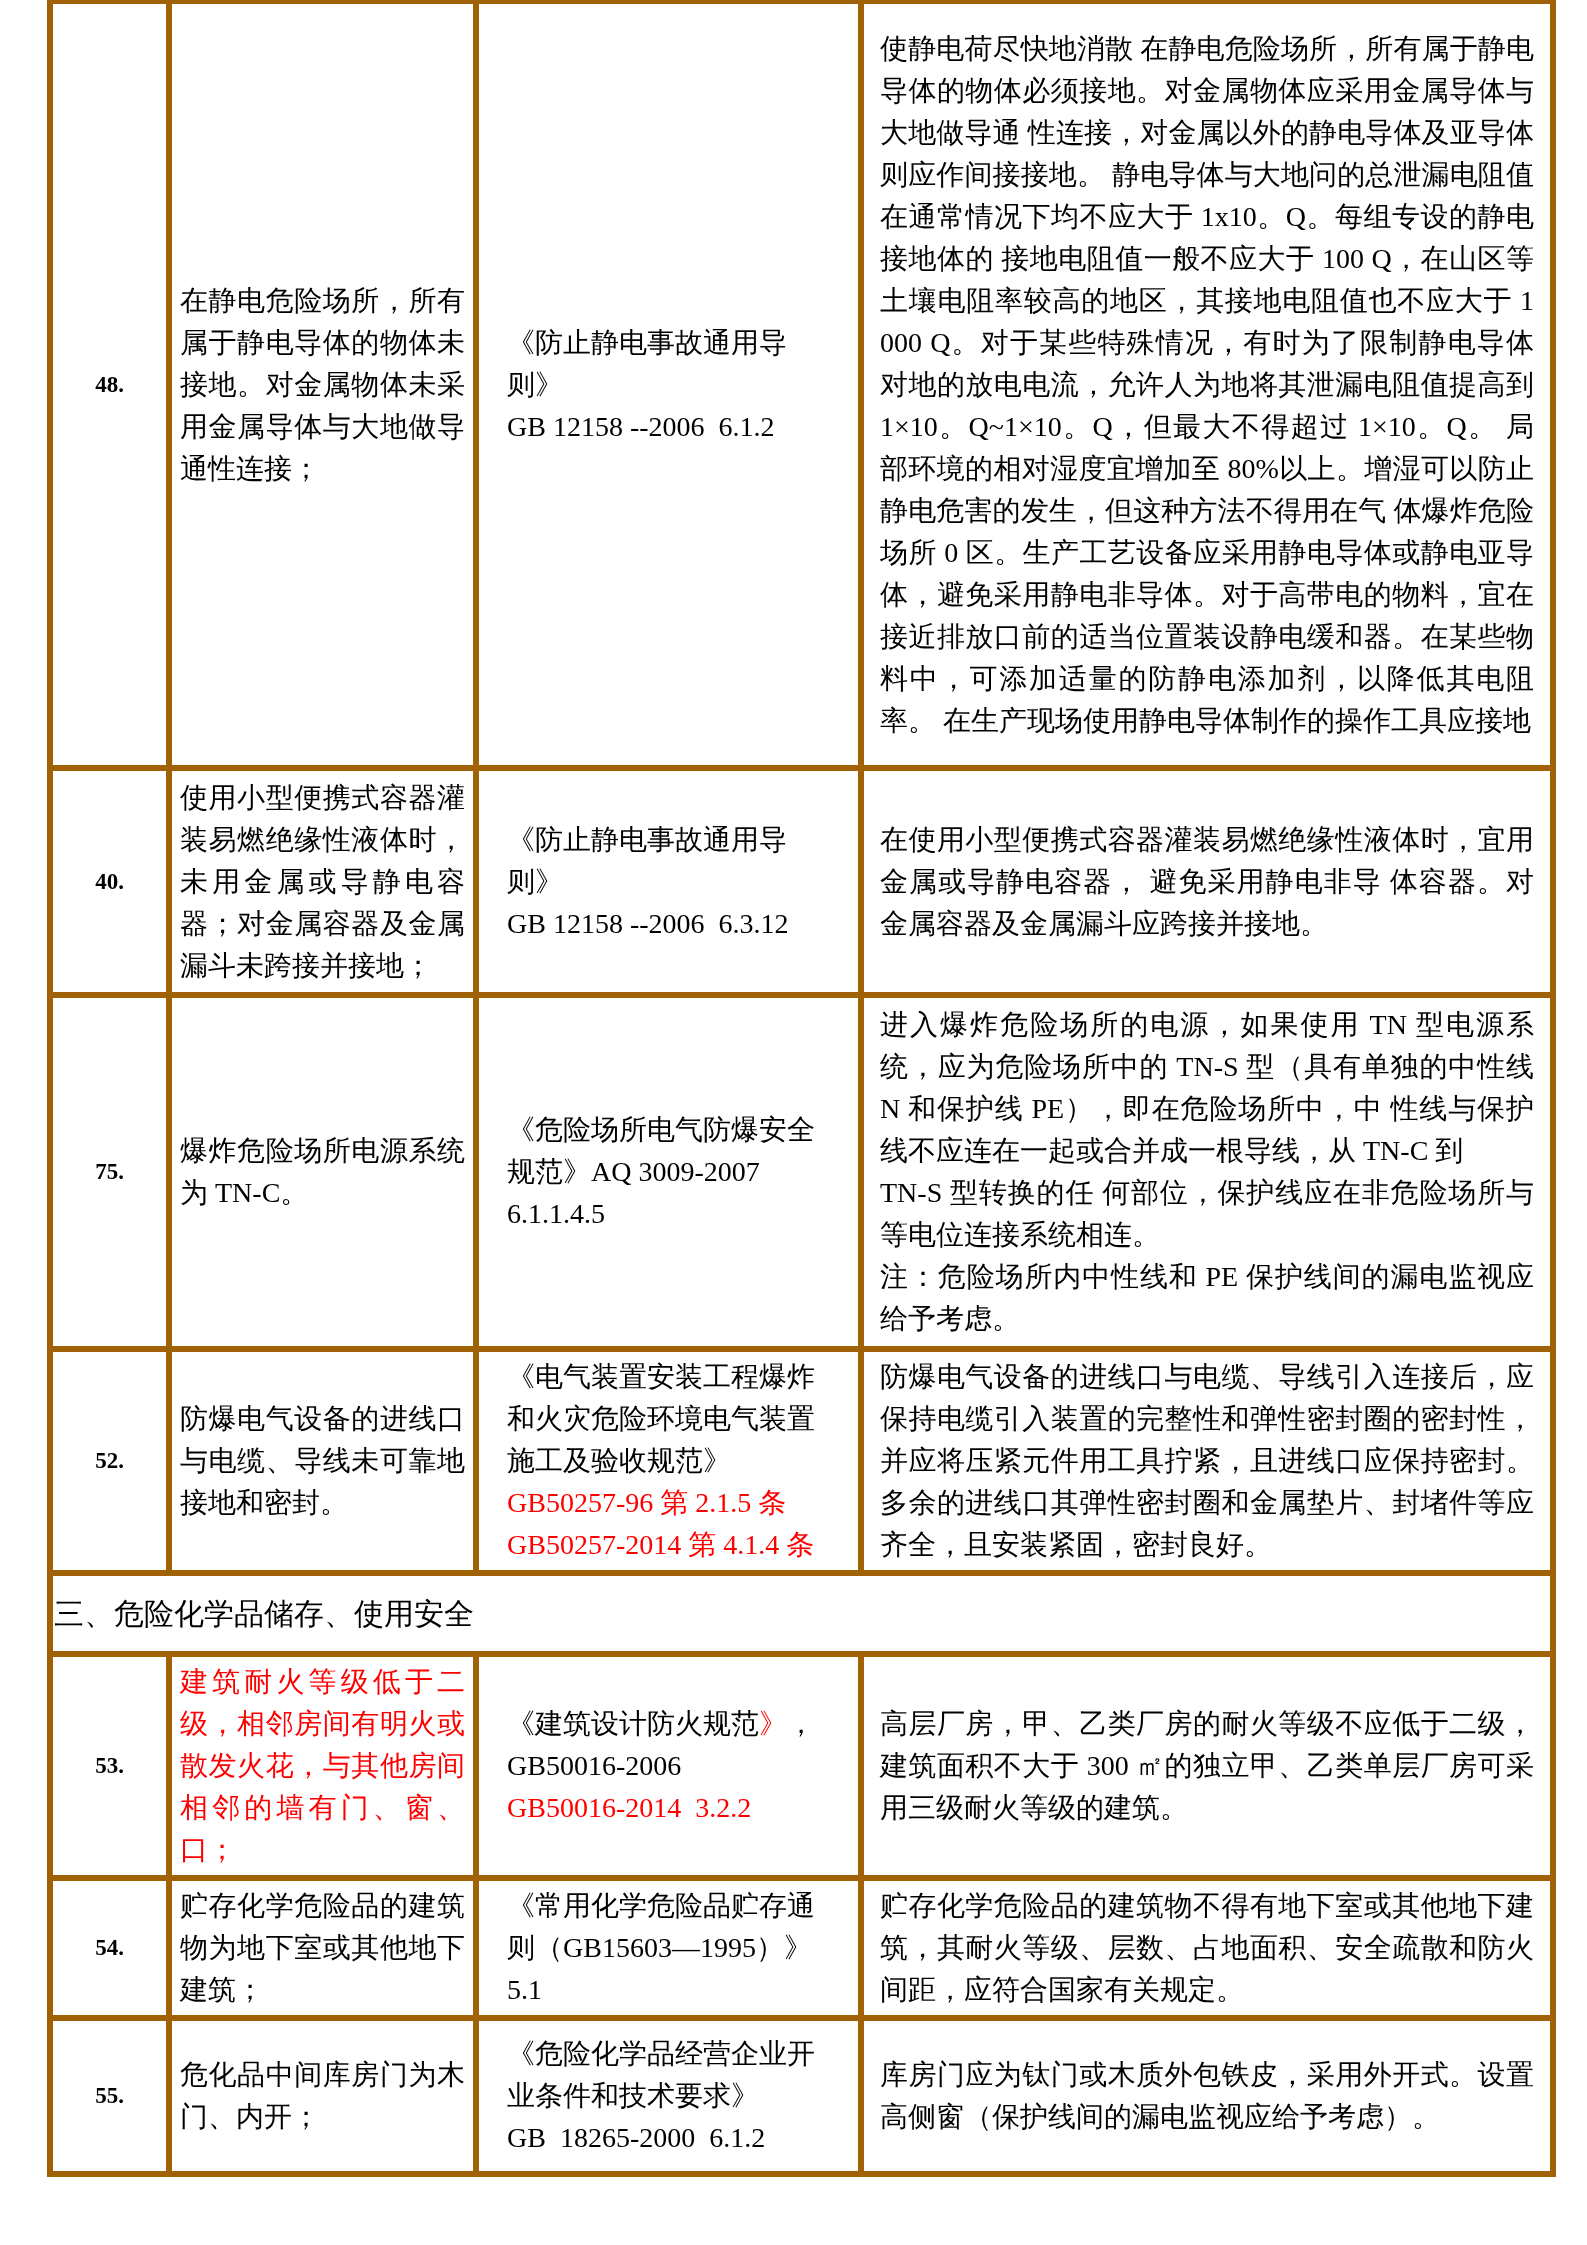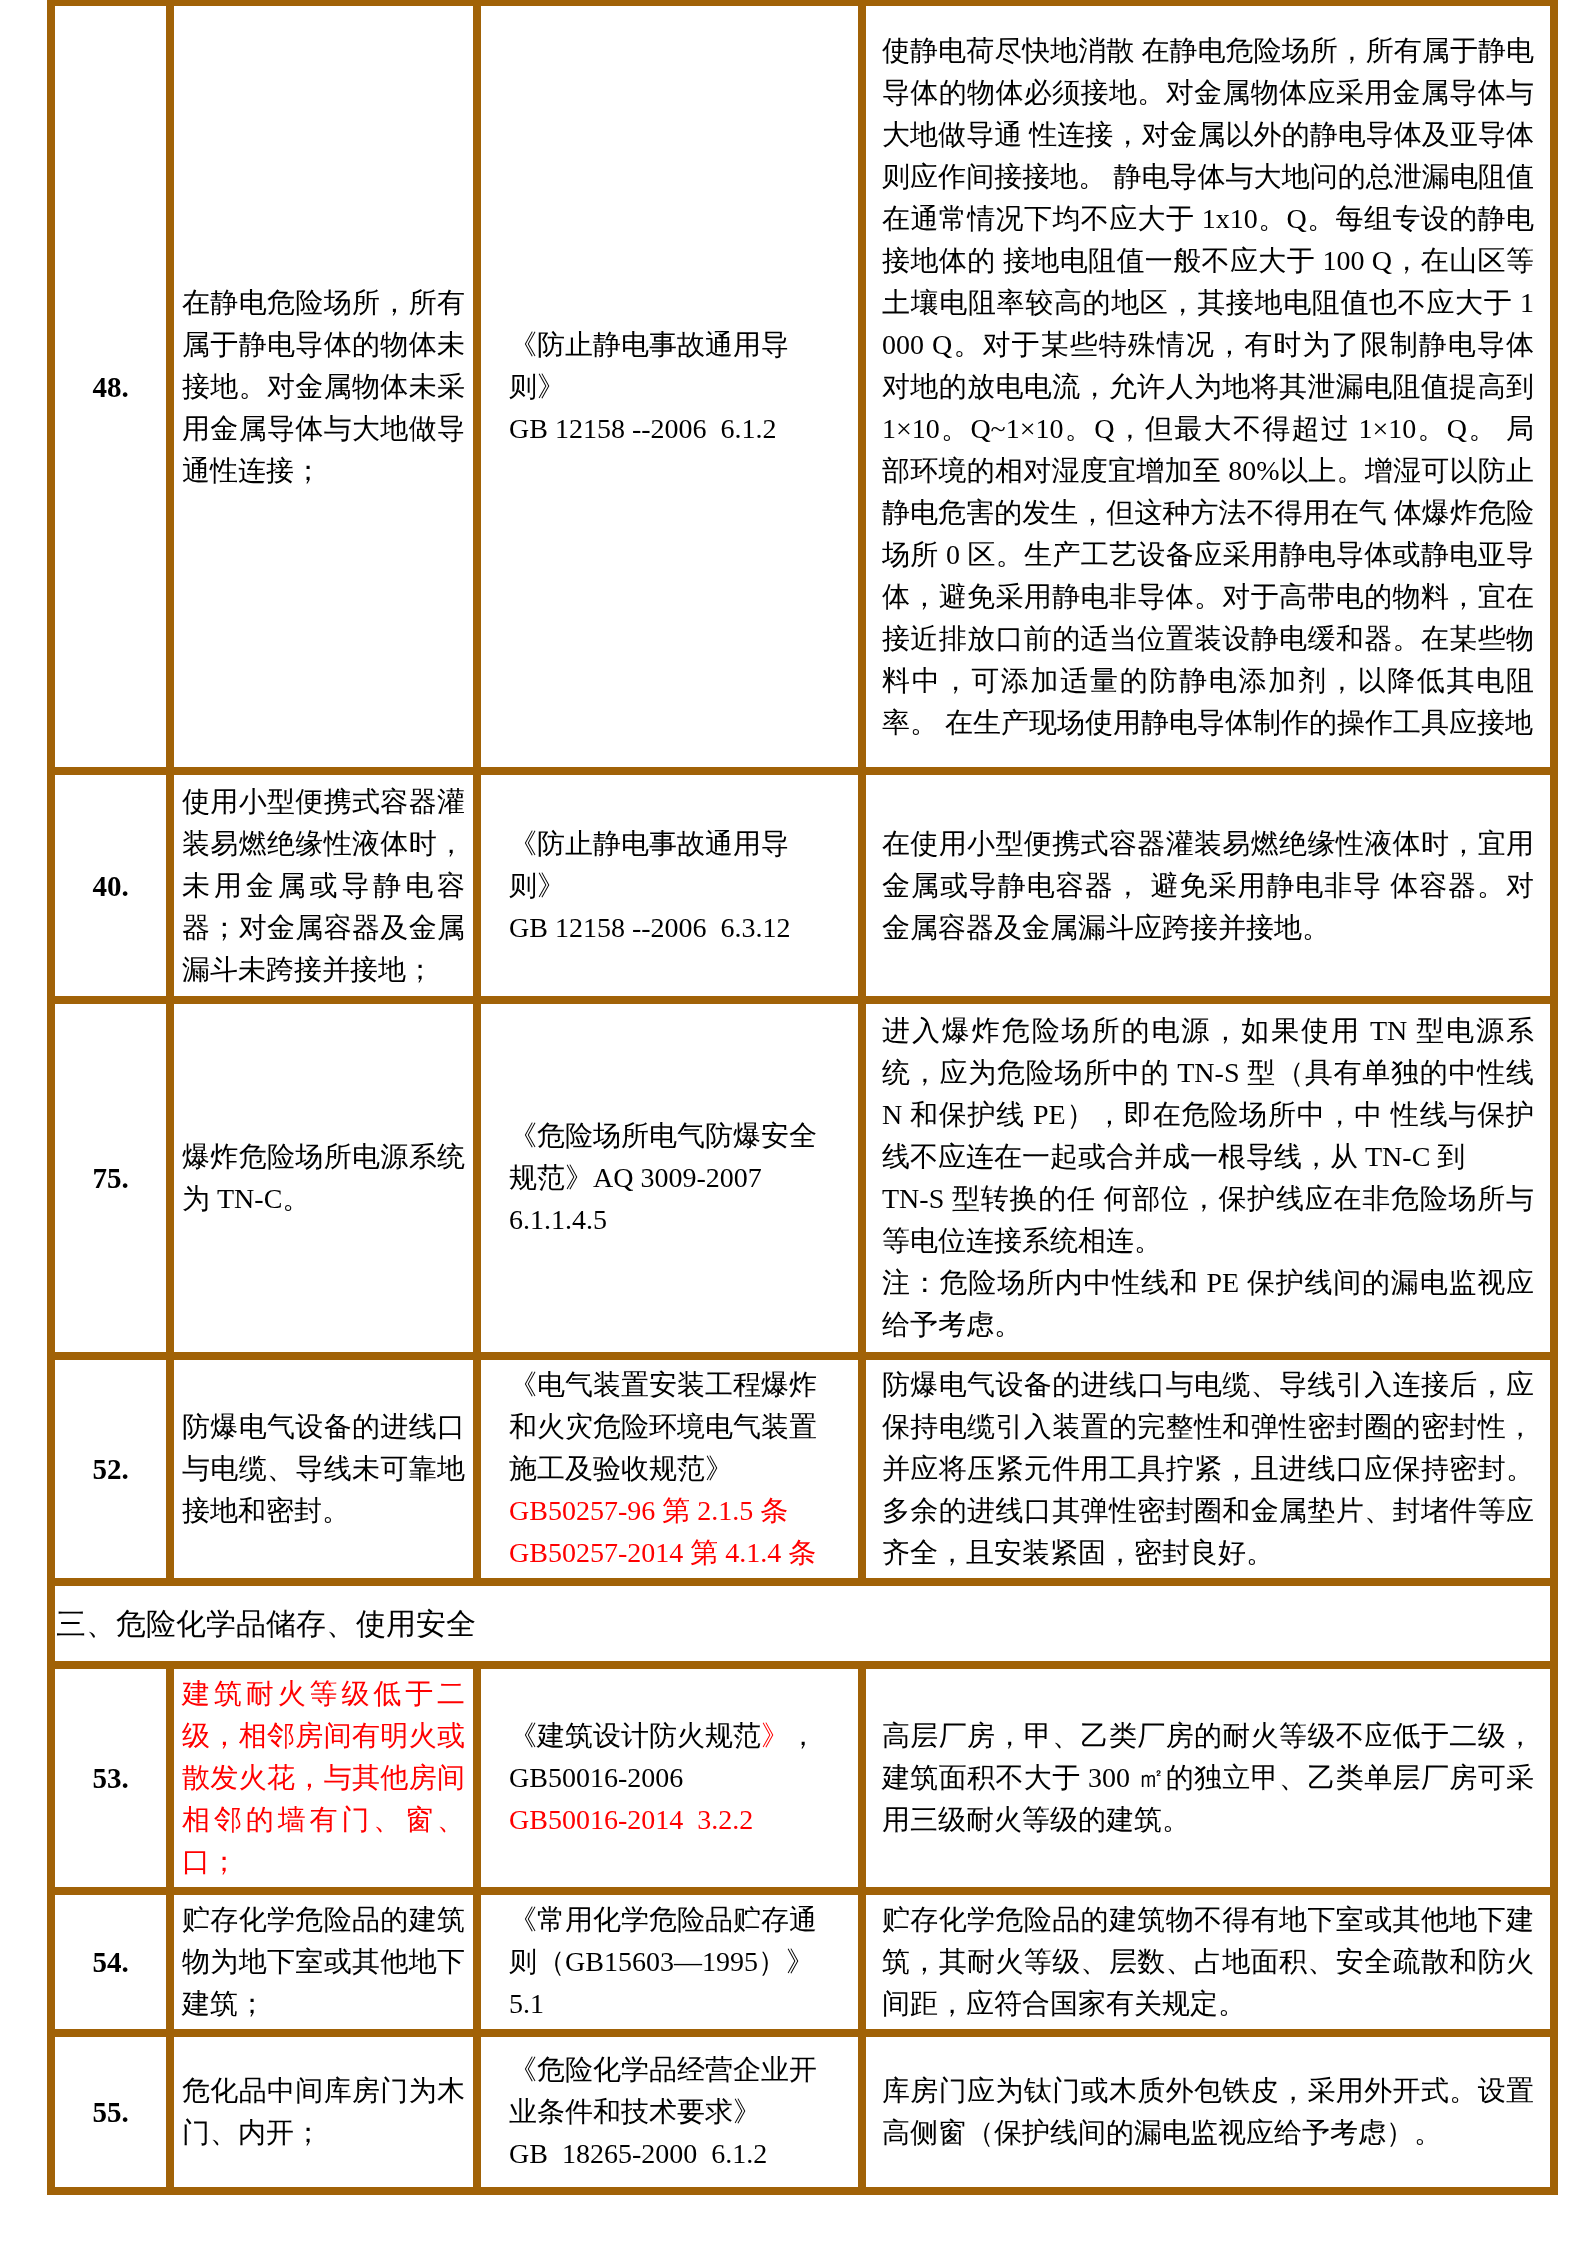--- a/index.html
+++ b/index.html
@@ -5,26 +5,26 @@
   html,body { margin:0; padding:0; }
   body {
     width:1587px; height:2245px; background:#ffffff; position:relative;
     font-family:"Liberation Serif","DejaVu Serif",serif; color:#000;
   }
   table.doc {
     position:absolute; left:47px; top:-2px; width:1503px;
     border-collapse:collapse; table-layout:fixed;
   }
   td {
-    border:8px solid #a16207;
+    border:6px solid #a16207;
     font-size:28px; line-height:42px;
     vertical-align:middle; overflow:hidden;
     white-space:pre-wrap;
   }
-  .cell-no   { text-align:center; font-weight:bold; font-size:29px; padding:0 4px; font-family:"Liberation Serif",serif; }
+  .cell-no   { text-align:center; font-weight:bold; font-size:23px; padding:0 4px; font-family:"Liberation Serif",serif; }
   .cell-problem  { padding:4px 8px; text-align:justify; }
   .cell-standard { padding:4px 28px; text-align:left; }
   .cell-expl     { padding:4px 16px; text-align:justify; }
   .rsec td { font-weight:normal; font-size:30px; white-space:normal; }
   .red { color:#ff0000; }
   .r48 td{height:753px} .r49 td{height:85px} .r50 td{height:213px}
   .r51 td{height:340px} .r52 td{height:207px} .rsec td{height:73px}
   .r53 td{height:177px} .r54 td{height:118px} .r55 td{height:142px}
 </style>
 </head>

